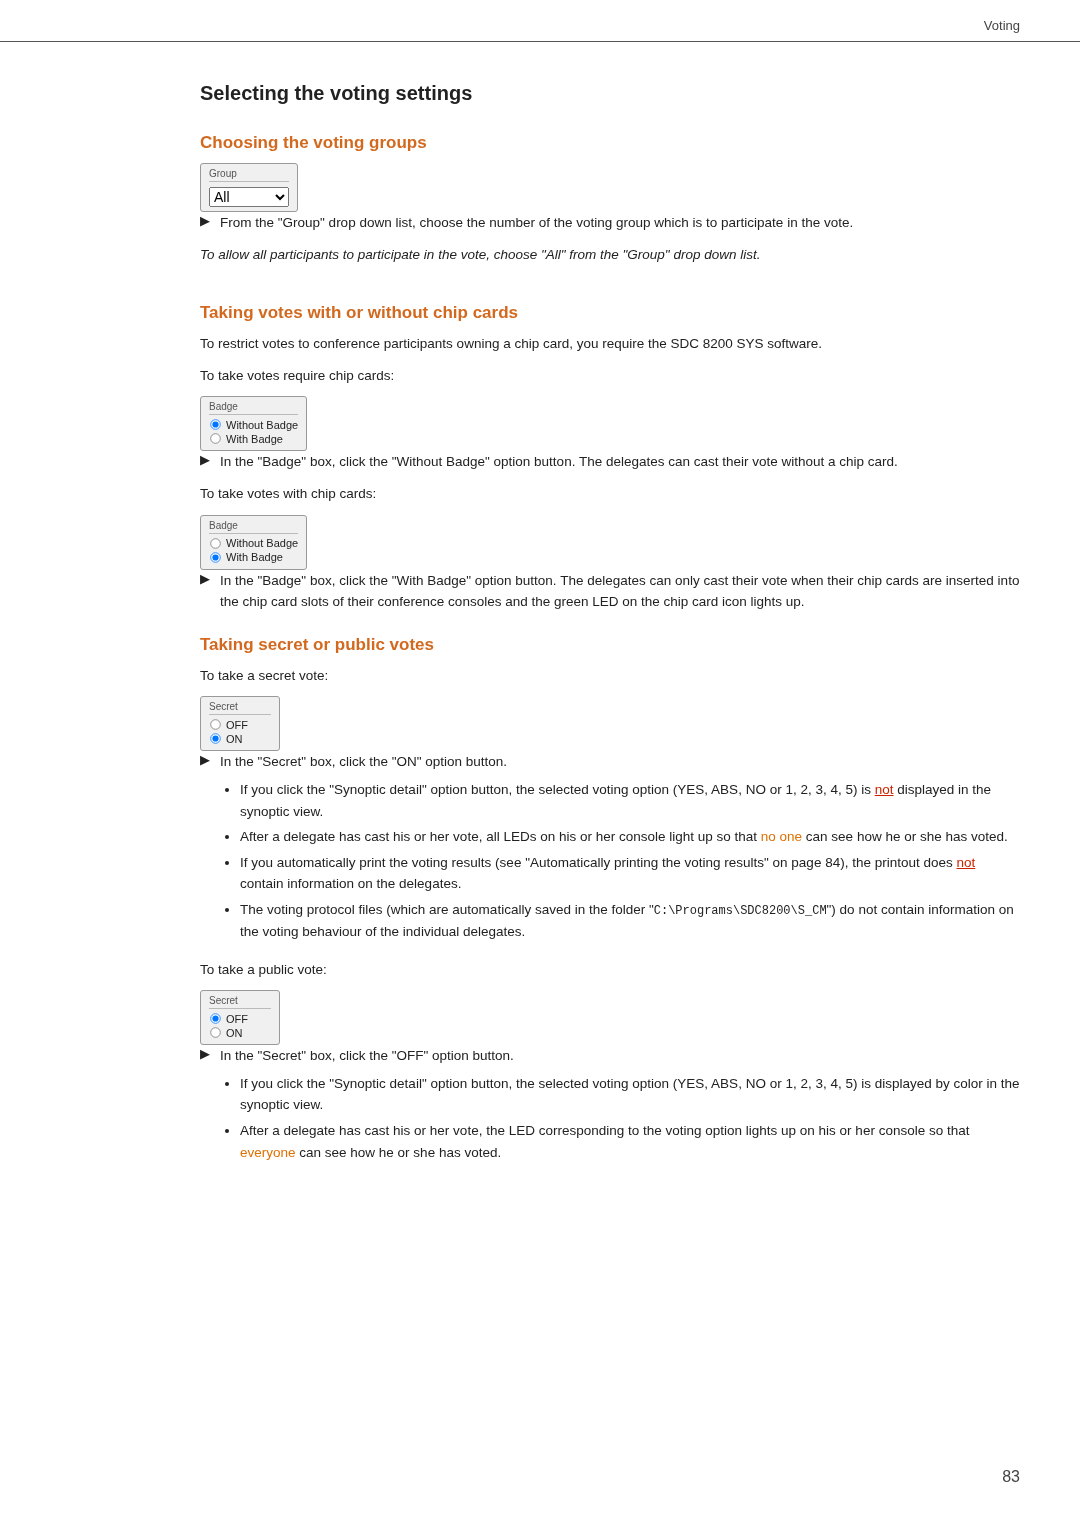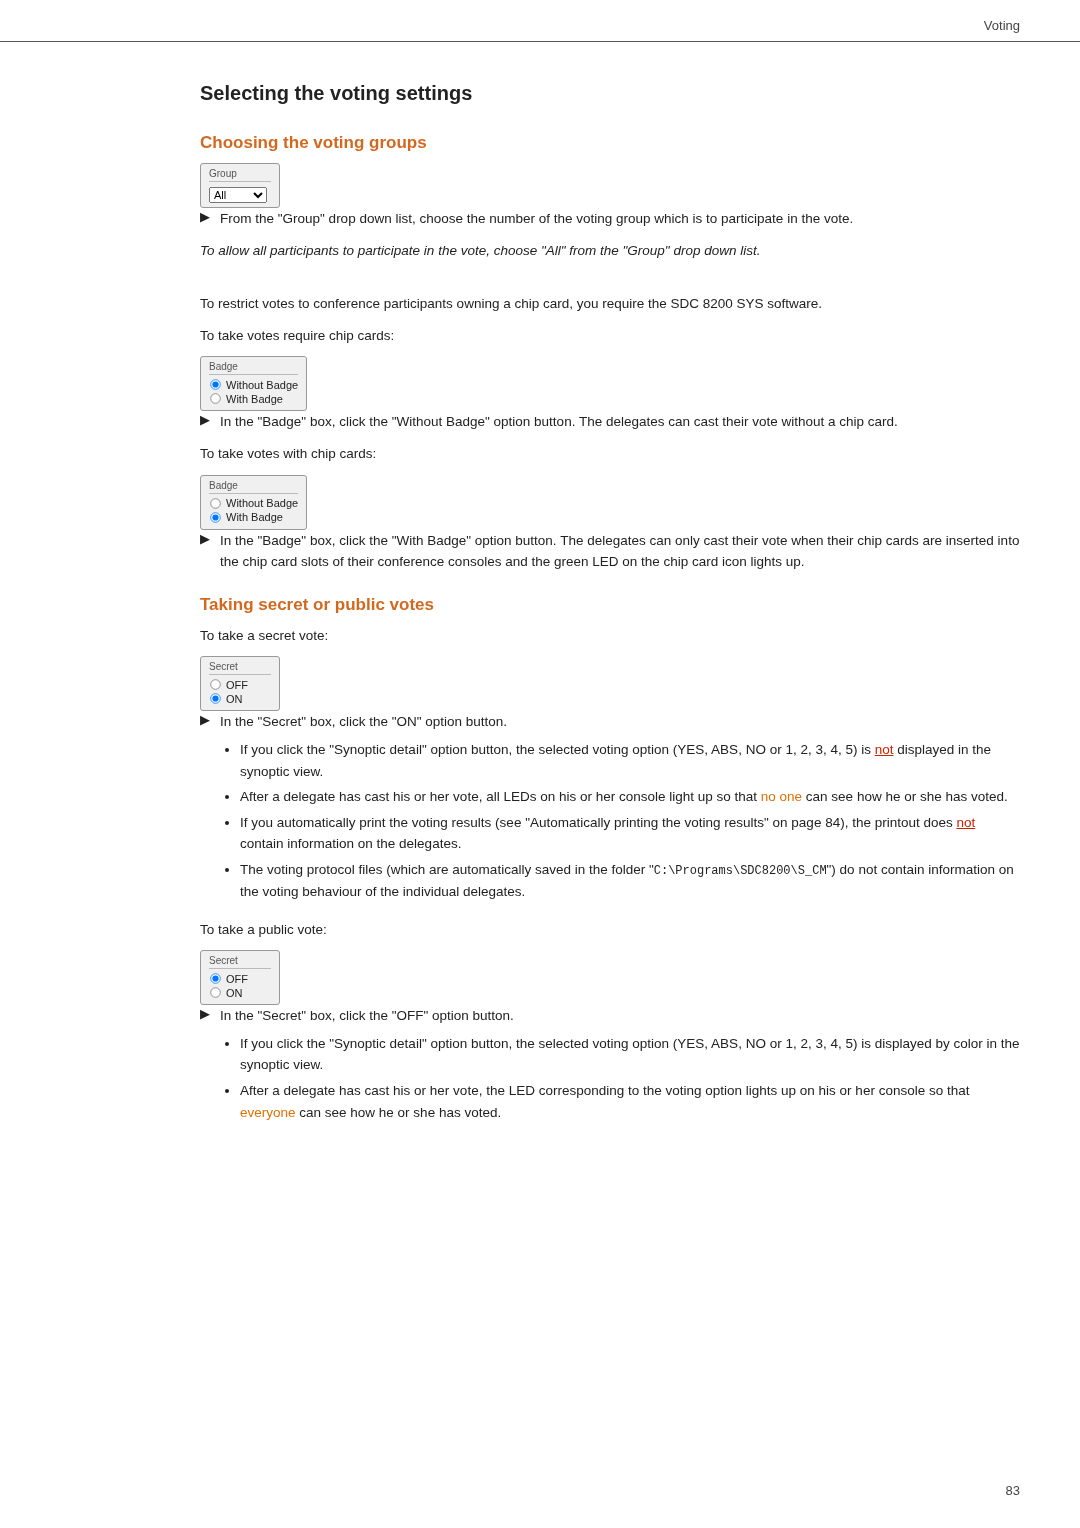--- a/index.html
+++ b/index.html
@@ -61,22 +61,22 @@
       flex-shrink: 0;
     }
     .ui-widget .widget-label {
       font-size: 10px;
       color: #555;
       border-bottom: 1px solid #bbb;
       margin-bottom: 3px;
       padding-bottom: 2px;
     }
     .ui-widget select {
-      font-size: 11px;
-      width: 58px;
+      font-size: 14px;
+      width: 80px;
       margin-top: 2px;
     }
     .arrow-bullet {
       color: #222;
       font-size: 13px;
       margin-right: 10px;
       margin-top: 1px;
       flex-shrink: 0;
     }
     .instruction-text {
@@ -116,23 +116,23 @@
     .left-widget-area {
       min-width: 95px;
       margin-right: 18px;
       flex-shrink: 0;
     }
     .instruction-content {
       flex: 1;
     }
     .page-number {
       position: absolute;
-      bottom: 30px;
+      bottom: 42px;
       right: 60px;
-      font-size: 13px;
+      font-size: 16px;
       color: #444;
     }
     .monospace {
       font-family: 'Courier New', monospace;
       font-size: 12px;
     }
     .section-divider {
       margin: 10px 0 16px 0;
     }
   </style>
@@ -165,20 +165,21 @@
         <div style="display:flex;align-items:flex-start;">
           <span class="arrow-bullet">▶</span>
           <span class="instruction-text">From the "Group" drop down list, choose the number of the voting group which is to participate in the vote.</span>
         </div>
         <p class="sub-note" style="margin-top:10px;">To allow all participants to participate in the vote, choose "All" from the "Group" drop down list.</p>
       </div>
     </div>
   </div>
 
   <div class="section-divider">
+    <div class="section-heading">Taking votes with or without chip cards</div>
     <p class="body-text">To restrict votes to conference participants owning a chip card, you require the SDC 8200 SYS software.</p>
     <p class="body-text">To take votes require chip cards:</p>
 
     <div class="instruction-block">
       <div class="left-widget-area">
         <div class="ui-widget">
           <div class="widget-label">Badge</div>
           <div class="radio-option">
             <input type="radio" name="badge1" checked="" style="">
             <span>Without Badge</span>

